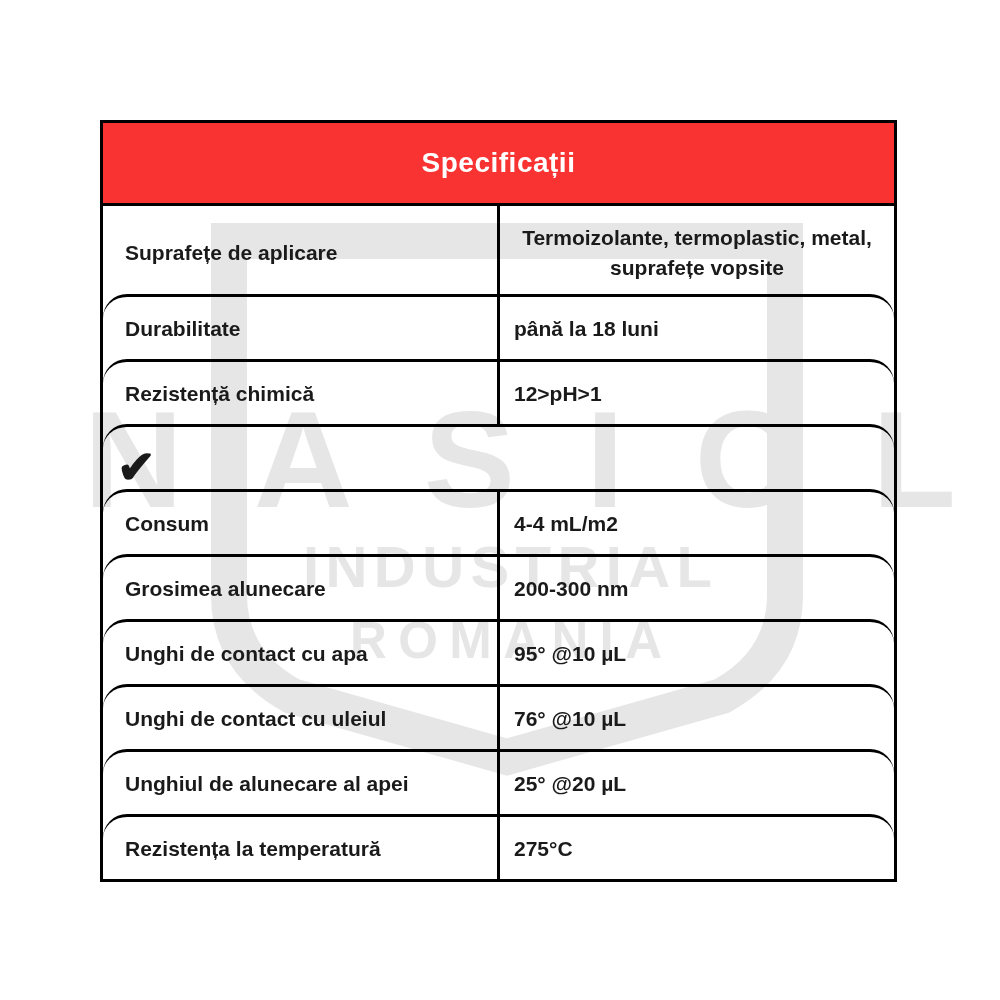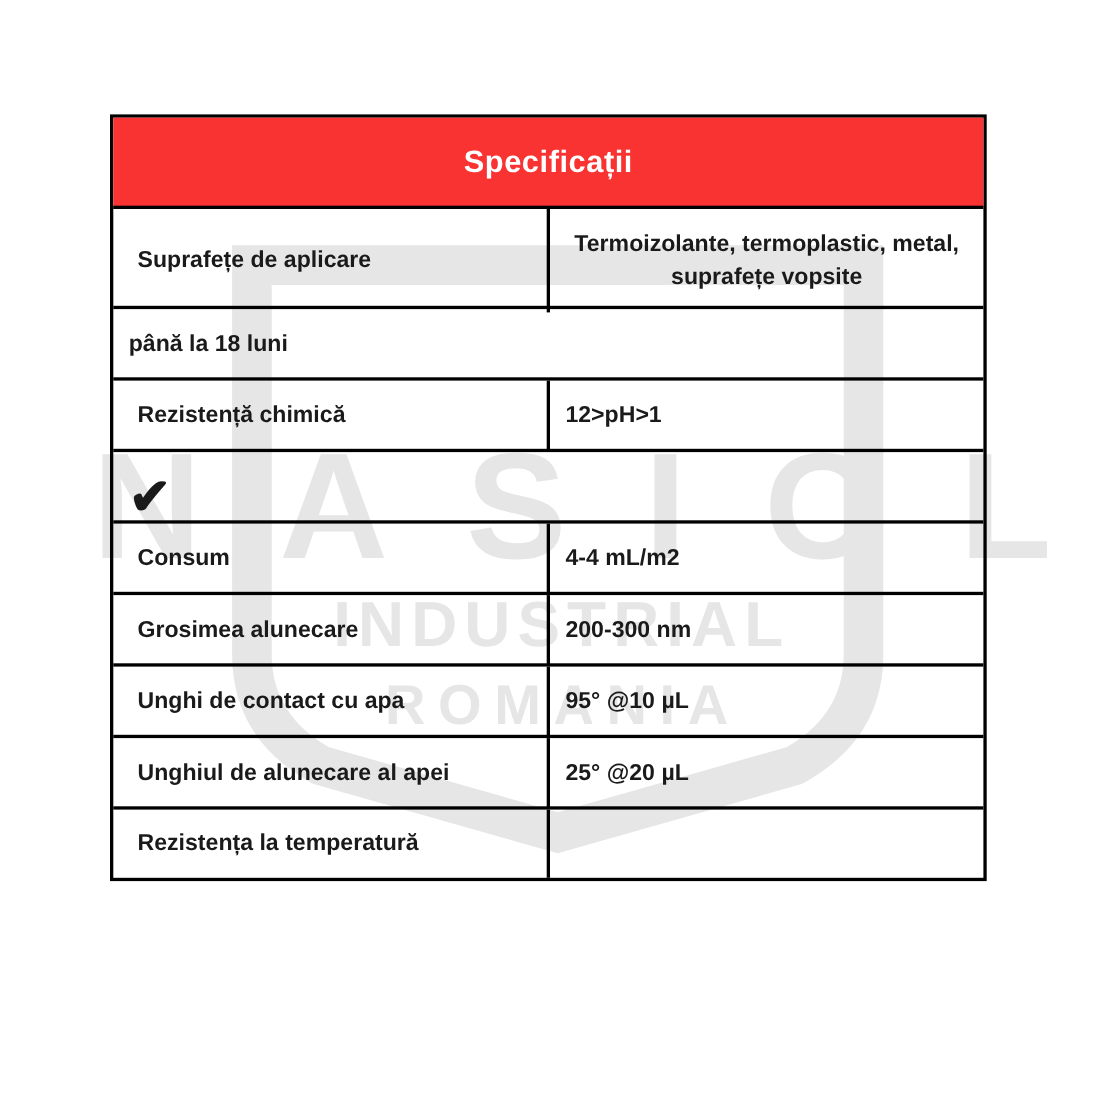--- a/index.html
+++ b/index.html
@@ -31,21 +31,21 @@
   }
   .wm-text {
     fill: #e6e6e6;
     font-family: "Liberation Sans", sans-serif;
     font-weight: bold;
   }
 
   
   .spec-table {
     position: absolute;
-    left: 100px; top: 104px;
+    left: 100px; top: 120px;
     width: 797px;
     border: 3px solid #000000;
     box-sizing: border-box;
     z-index: 1;
     background: transparent;
   }
   .table-header {
     height: 80px;
     background: #f93232;
     border-bottom: 3px solid #000000;
@@ -56,20 +56,21 @@
   .table-title {
     color: #ffffff;
     font-size: 28px;
     font-weight: bold;
     letter-spacing: 0.5px;
   }
   .row {
     display: grid;
     grid-template-columns: 397px 1fr;
     height: 62px;
+    border-radius: 24px;
   }
   .row.tall { height: 88px; }
   .row + .row { border-top: 3px solid #000000; }
   .cell-label {
     border-right: 3px solid #000000;
     display: flex;
     align-items: center;
     padding-left: 22px;
     padding-right: 10px;
     font-size: 21px;
@@ -111,20 +112,21 @@
     </div>
 
     <div class="row tall">
       <div class="cell-label">Suprafețe de aplicare</div>
       <div class="cell-value">
           <span class="val">Termoizolante, termoplastic, metal, suprafețe vopsite</span>
         </div>
     </div>
 
     <div class="row">
+      <div class="cell-label">Durabilitate</div>
       <div class="cell-value">
           <span class="val">până la 18 luni</span>
         </div>
     </div>
 
     <div class="row">
       <div class="cell-label">Rezistență chimică</div>
       <div class="cell-value">
           <span class="val">12&gt;pH&gt;1</span>
         </div>
@@ -150,26 +152,35 @@
         </div>
     </div>
 
     <div class="row">
       <div class="cell-label">Unghi de contact cu apa</div>
       <div class="cell-value">
           <span class="val">95° @10 µL</span>
         </div>
     </div>
 
+    <div class="row">
+      <div class="cell-label">Unghi de contact cu uleiul</div>
+      <div class="cell-value">
+          <span class="val">76° @10 µL</span>
+        </div>
+    </div>
 
     <div class="row">
       <div class="cell-label">Unghiul de alunecare al apei</div>
       <div class="cell-value">
           <span class="val">25° @20 µL</span>
         </div>
     </div>
 
     <div class="row">
       <div class="cell-label">Rezistența la temperatură</div>
+      <div class="cell-value">
+          <span class="val">275°C</span>
+        </div>
     </div>
 
   </div>
 </div>
 
 </body></html>

